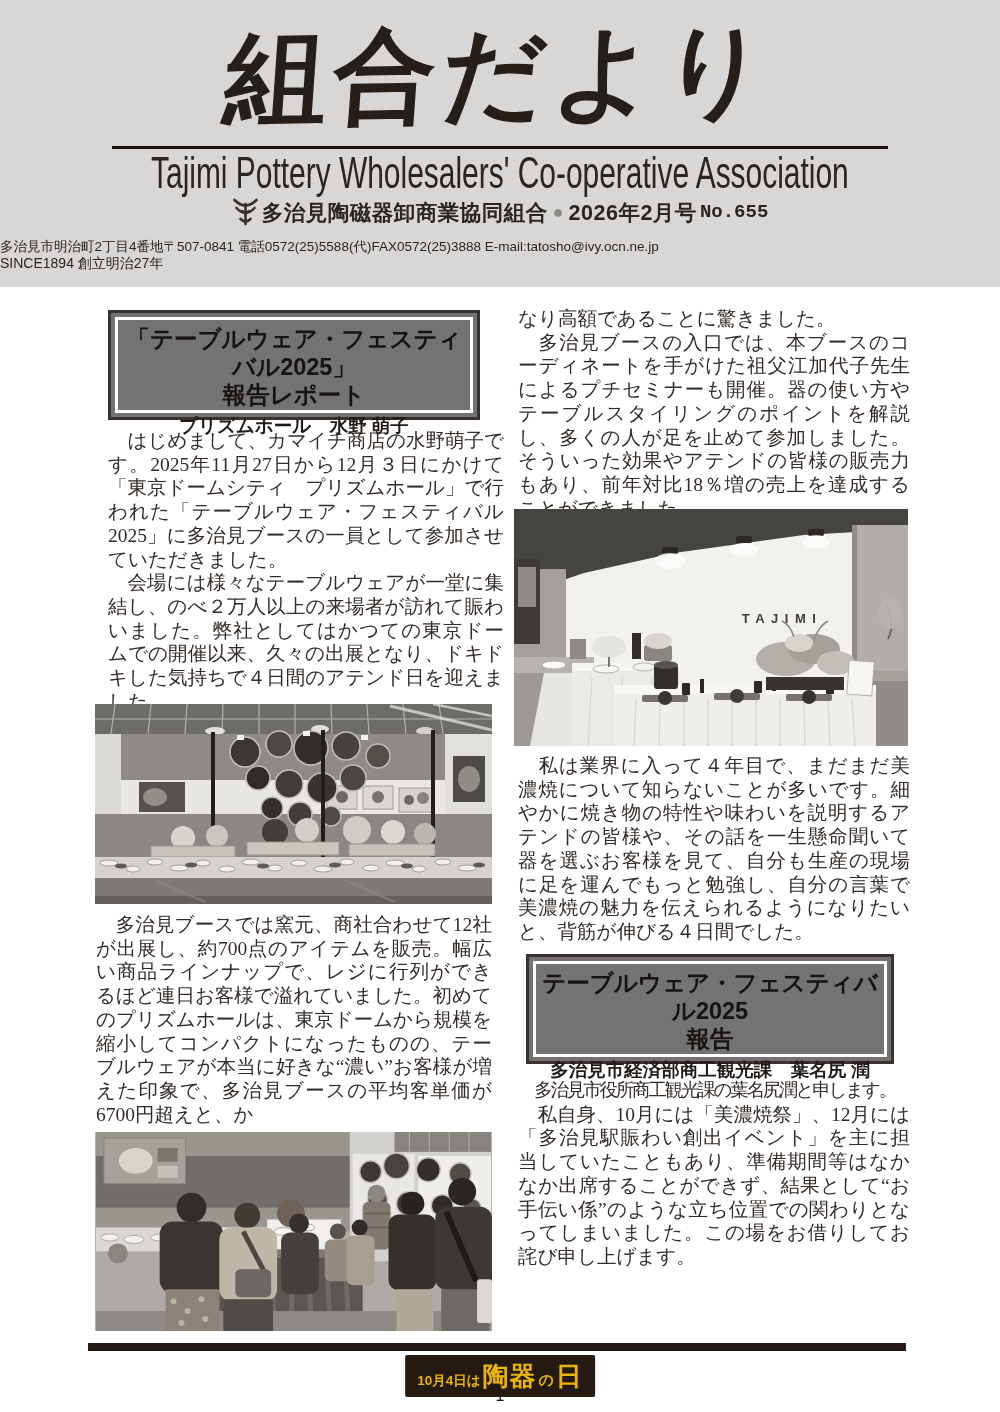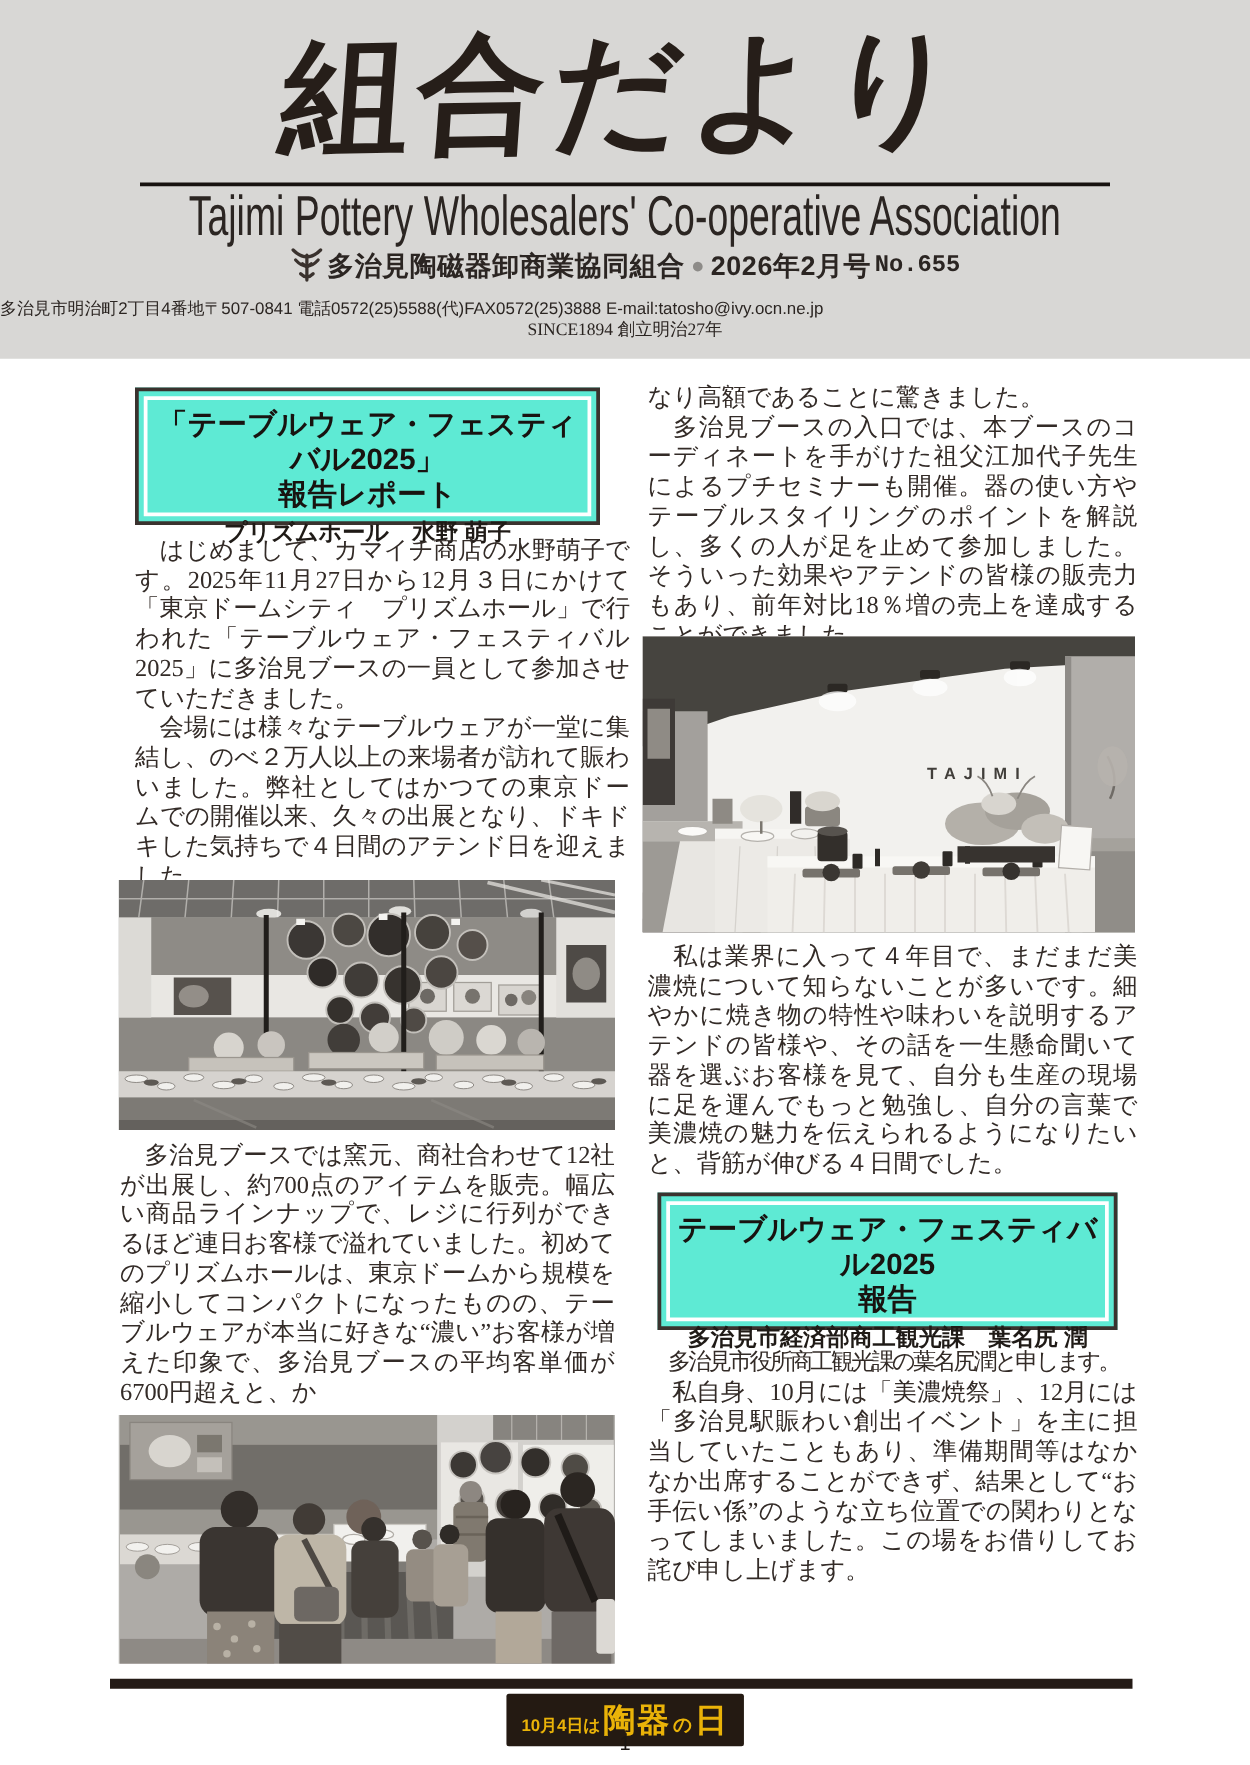--- a/index.html
+++ b/index.html
@@ -17,24 +17,24 @@
          font-size:41px;color:#2b2522;transform:scale(.73,1.1);transform-origin:50% 50%;}
   .org-line{position:absolute;top:197px;left:0;width:1000px;display:flex;justify-content:center;
          align-items:center;gap:3px;font-family:"Liberation Sans","DejaVu Sans",sans-serif;
          font-weight:bold;color:#2b2522;}
   .org-logo{display:inline-block;width:27px;height:30px;}
   .org-name,.org-issue{font-size:21.5px;letter-spacing:.5px;}
   .org-bullet{color:#8d8b88;font-size:18px;padding:0 2px;}
   .org-no{font-size:19px;font-family:Liberation Mono, monospace;}
   .addr{position:absolute;top:238px;left:0;width:1000px;text-align:left;
         font-family:"Liberation Sans","DejaVu Sans",sans-serif;font-size:13.5px;color:#2b2522;}
-  .since{position:absolute;top:255px;left:0;width:1000px;text-align:center;
-        font-family:Liberation Serif, serif;font-size:14px;color:#2b2522;}
+  .since{position:absolute;top:255px;left:0;width:1000px;
+        font-family:Liberation Sans, sans-serif;font-size:14px;color:#2b2522;}
   
-  .hbox{box-sizing:border-box;position:absolute;background:#5eead4;border:3px solid #3a322e;padding:4px;}
+  .hbox{box-sizing:border-box;position:absolute;background:#737373;border:3px solid #3a322e;padding:4px;}
   .hbox-inner{box-sizing:border-box;border:3px solid #ffffff;height:100%;text-align:center;padding-top:5px;}
   .hbox .t{font-family:"Liberation Sans","DejaVu Sans",sans-serif;font-weight:bold;
            font-size:23.5px;line-height:28px;color:#181310;}
   .hbox .by{font-family:"Liberation Sans","DejaVu Sans",sans-serif;font-weight:bold;
            font-size:18.5px;margin-top:4px;color:#1f1a16;}
   
   .btext{position:absolute;text-align:justify;font-size:19.5px;line-height:23.7px;color:#332b27;}
   .btext p{margin:0;}
   .tight{font-size:18.5px;letter-spacing:-2.2px;}
   

